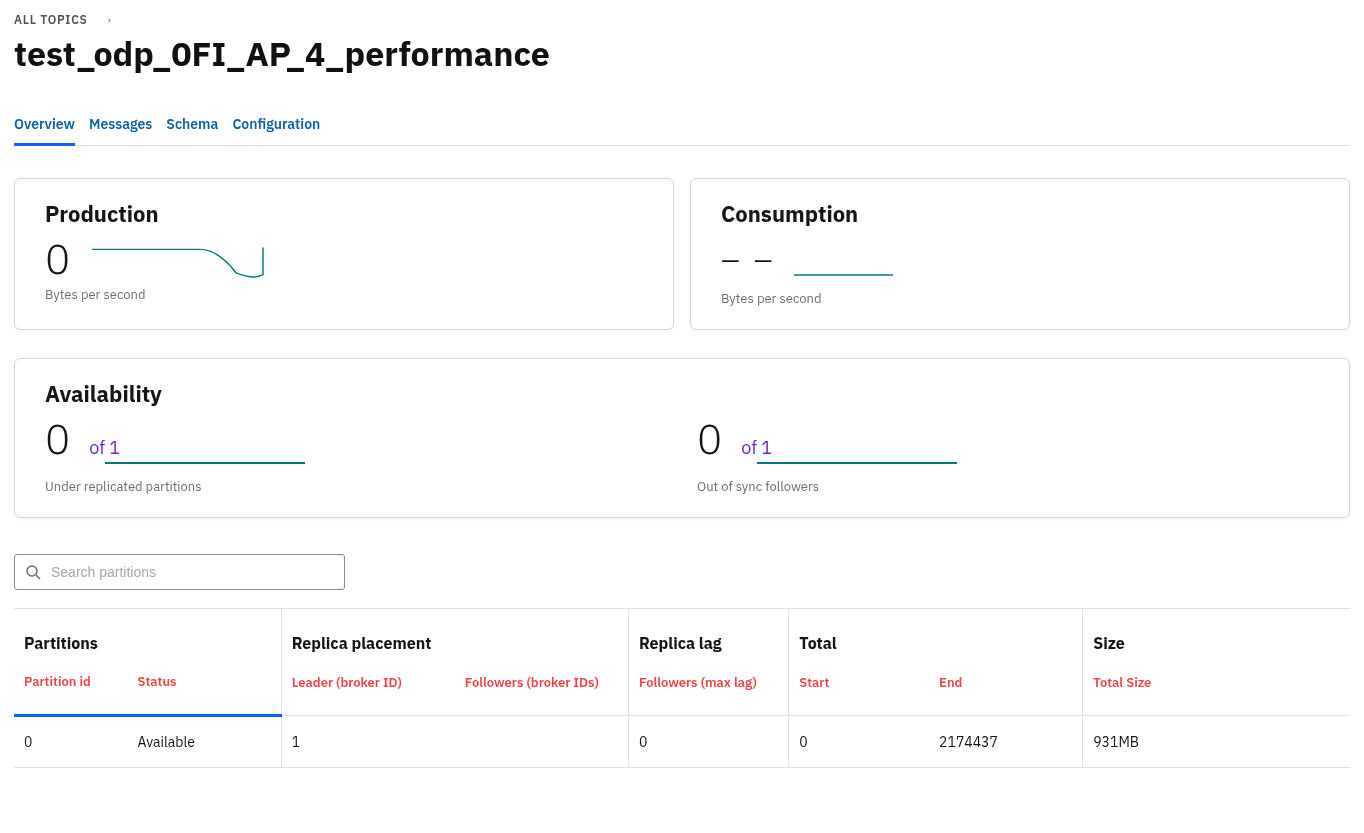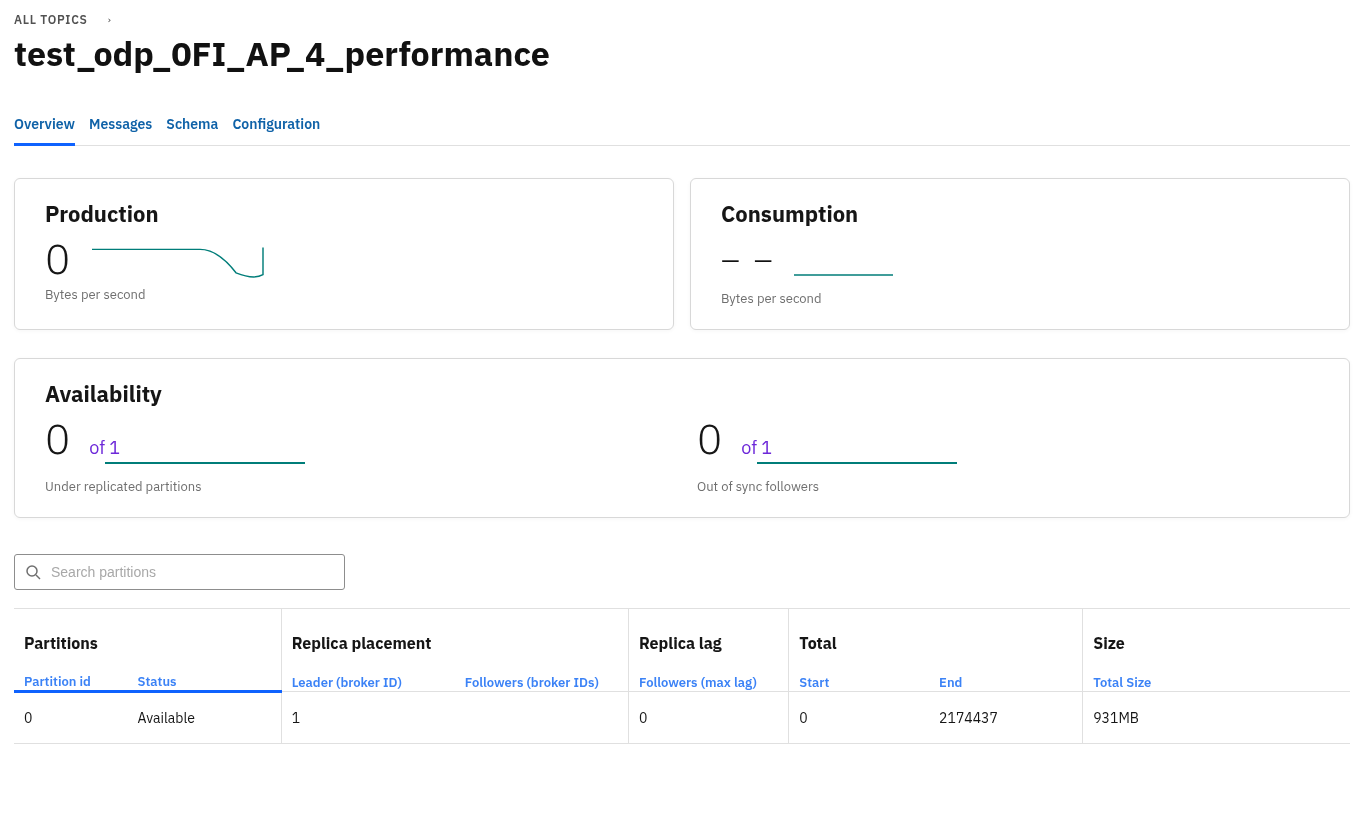--- a/index.html
+++ b/index.html
@@ -160,23 +160,23 @@
   tr.group-row th {
     font-size: 16px;
     font-weight: 700;
     border-top: 1px solid var(--border-light);
     border-bottom: none;
     padding-top: 24px;
   }
   tr.sub-row th {
     font-weight: 600;
     font-size: 13px;
-    color: #3b82f6;
+    color: #ef4444;
     border-bottom: 1px solid var(--border-light);
-    padding-bottom: 0;
+    padding-bottom: 24px;
   }
   tr.sub-row th.active-col { border-bottom: 3px solid var(--active-underline); }
   th.group-sep, td.group-sep { border-left: 1px solid var(--border-light); margin-top: 24px; }
   tbody.data td {
     border-bottom: 1px solid var(--border-light);
     color: #161616;
     padding-top: 16px;
     padding-bottom: 16px;
   }
 </style>

